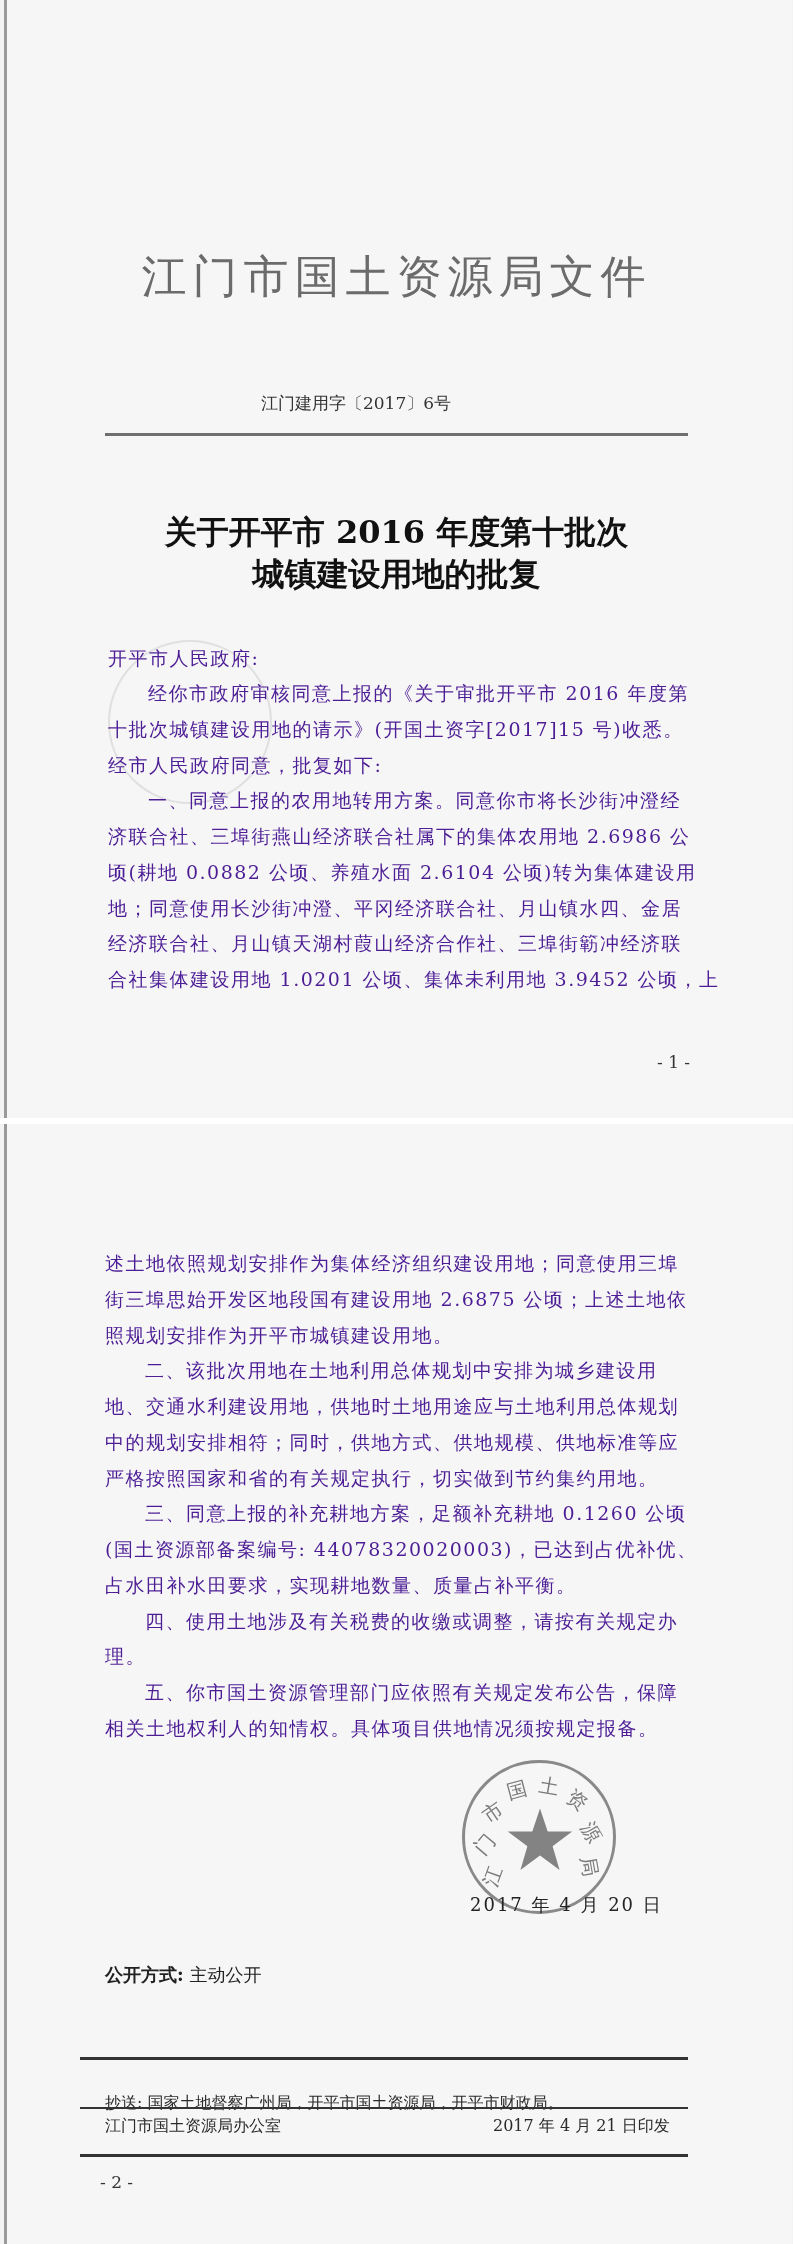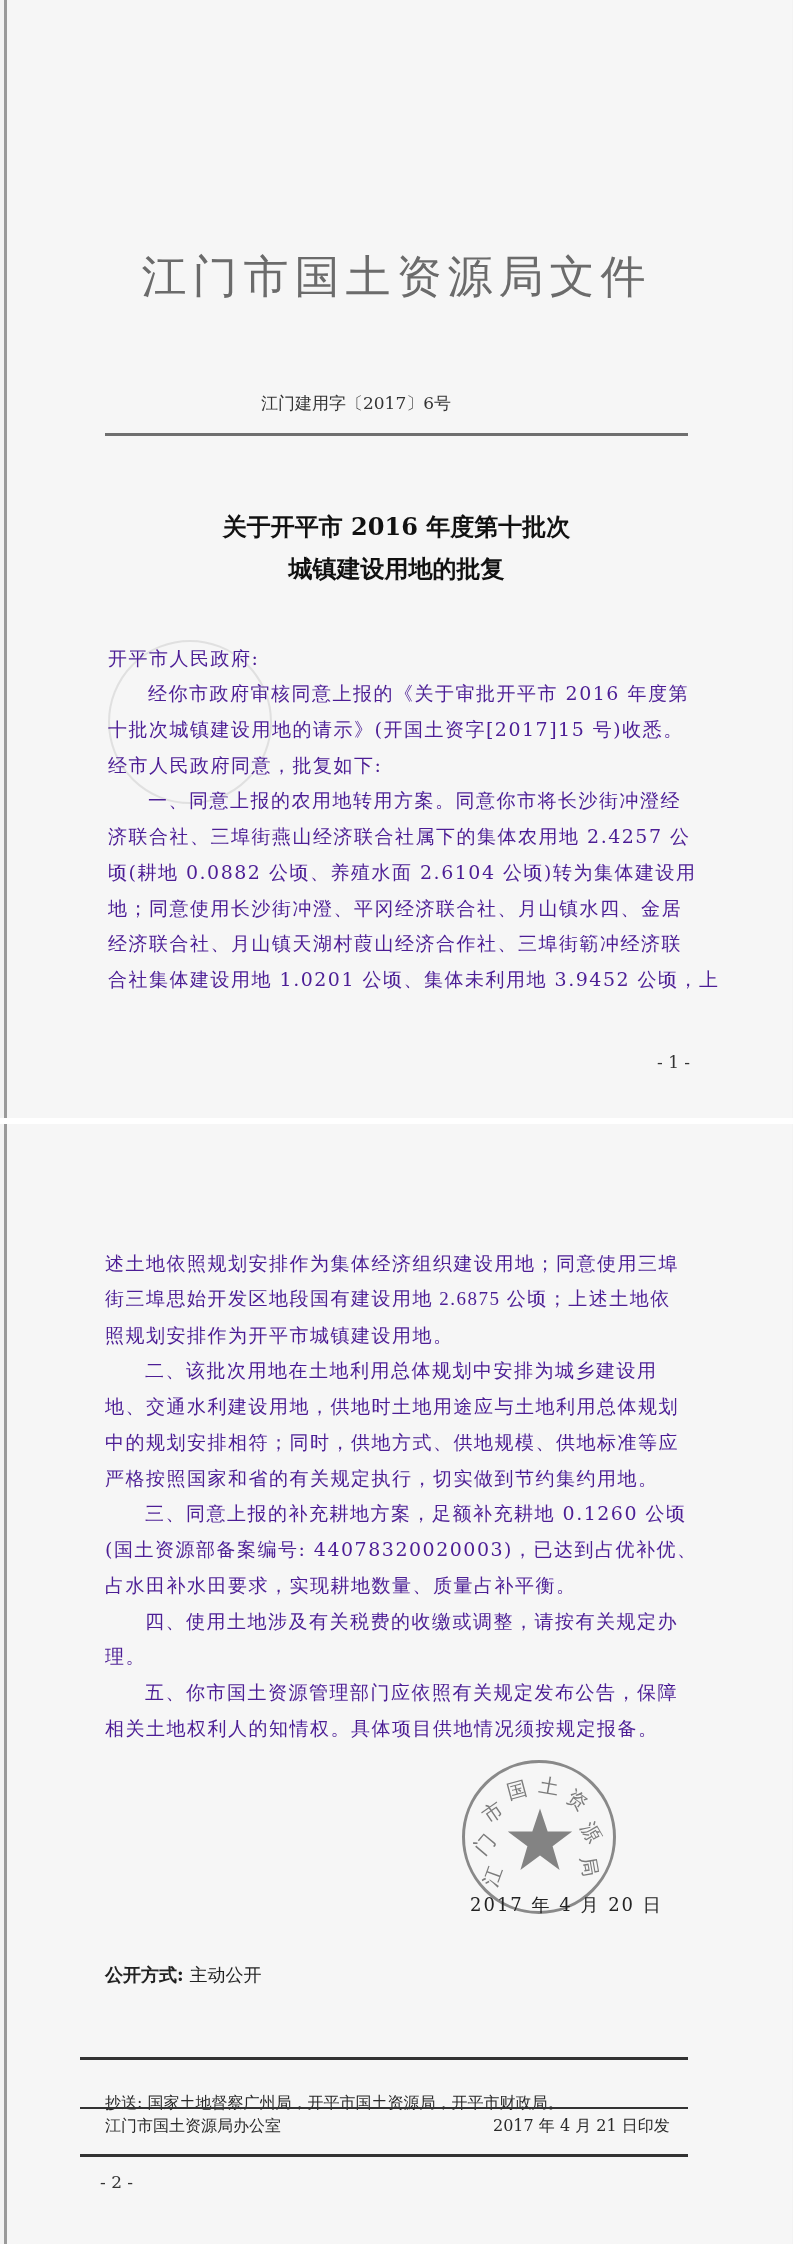--- a/index.html
+++ b/index.html
@@ -24,21 +24,21 @@
     font-family:"DejaVu Sans", "Liberation Sans", sans-serif;
     font-size:45px; letter-spacing:6px; color:#6b6b6b; font-weight:normal;
   }
   .doc-number {
     left:0; width:712px; top:392px; text-align:center; font-size:17px; color:#333;
   }
   .header-rule {
     left:105px; width:583px; top:433px; height:3px; background:#6f6f6f;
   }
   .doc-title {
-    left:0; width:793px; text-align:center; font-size:24px; font-weight:bold; color:#111;
+    left:0; width:793px; text-align:center; font-size:32px; font-weight:bold; color:#111;
   }
   .body-line {
     left:108px; width:590px; font-size:19px; line-height:26px; color:#4c1d95;
     white-space:nowrap; letter-spacing:1.5px;
   }
   .indent { left:148px; width:550px; }
   .page-num { font-size:17px; color:#333; }
   .seal {
     left:462px; top:1760px; width:154px; height:154px; border-radius:50%;
     border:3px solid #777; box-sizing:border-box; opacity:0.85;
@@ -74,30 +74,30 @@
 <div class="abs doc-title" style="top:511px;">关于开平市 2016 年度第十批次</div>
 <div class="abs doc-title" style="top:553px;">城镇建设用地的批复</div>
 
 <div class="abs faint-stamp"></div>
 
 <div class="abs body-line" style="top:645px;">开平市人民政府:</div>
 <div class="abs body-line indent" style="top:680px;">经你市政府审核同意上报的《关于审批开平市 2016 年度第</div>
 <div class="abs body-line" style="top:716px;">十批次城镇建设用地的请示》(开国土资字[2017]15 号)收悉。</div>
 <div class="abs body-line" style="top:752px;">经市人民政府同意，批复如下:</div>
 <div class="abs body-line indent" style="top:787px;">一、同意上报的农用地转用方案。同意你市将长沙街冲澄经</div>
-<div class="abs body-line" style="top:823px;">济联合社、三埠街燕山经济联合社属下的集体农用地 2.4257 公</div>
+<div class="abs body-line" style="top:823px;">济联合社、三埠街燕山经济联合社属下的集体农用地 2.6986 公</div>
 <div class="abs body-line" style="top:859px;">顷(耕地 0.0882 公顷、养殖水面 2.6104 公顷)转为集体建设用</div>
 <div class="abs body-line" style="top:895px;">地；同意使用长沙街冲澄、平冈经济联合社、月山镇水四、金居</div>
 <div class="abs body-line" style="top:930px;">经济联合社、月山镇天湖村葭山经济合作社、三埠街簕冲经济联</div>
 <div class="abs body-line" style="top:966px;">合社集体建设用地 1.0201 公顷、集体未利用地 3.9452 公顷，上</div>
 
 <div class="abs page-num" style="left:657px; top:1052px;">- 1 -</div>
 
 <div class="abs body-line" style="left:105px; top:1250px;">述土地依照规划安排作为集体经济组织建设用地；同意使用三埠</div>
-<div class="abs body-line" style="left:105px; top:1286px;font-family:Liberation Serif, serif;">街三埠思始开发区地段国有建设用地 2.6875 公顷；上述土地依</div>
+<div class="abs body-line" style="left:105px; top:1286px;">街三埠思始开发区地段国有建设用地 2.6875 公顷；上述土地依</div>
 <div class="abs body-line" style="left:105px; top:1322px;">照规划安排作为开平市城镇建设用地。</div>
 <div class="abs body-line indent" style="left:145px; top:1357px;">二、该批次用地在土地利用总体规划中安排为城乡建设用</div>
 <div class="abs body-line" style="left:105px; top:1393px;">地、交通水利建设用地，供地时土地用途应与土地利用总体规划</div>
 <div class="abs body-line" style="left:105px; top:1429px;">中的规划安排相符；同时，供地方式、供地规模、供地标准等应</div>
 <div class="abs body-line" style="left:105px; top:1465px;">严格按照国家和省的有关规定执行，切实做到节约集约用地。</div>
 <div class="abs body-line indent" style="left:145px; top:1500px;">三、同意上报的补充耕地方案，足额补充耕地 0.1260 公顷</div>
 <div class="abs body-line" style="left:105px; top:1536px;">(国土资源部备案编号: 44078320020003)，已达到占优补优、</div>
 <div class="abs body-line" style="left:105px; top:1572px;">占水田补水田要求，实现耕地数量、质量占补平衡。</div>
 <div class="abs body-line indent" style="left:145px; top:1608px;">四、使用土地涉及有关税费的收缴或调整，请按有关规定办</div>
 <div class="abs body-line" style="left:105px; top:1643px;">理。</div>

